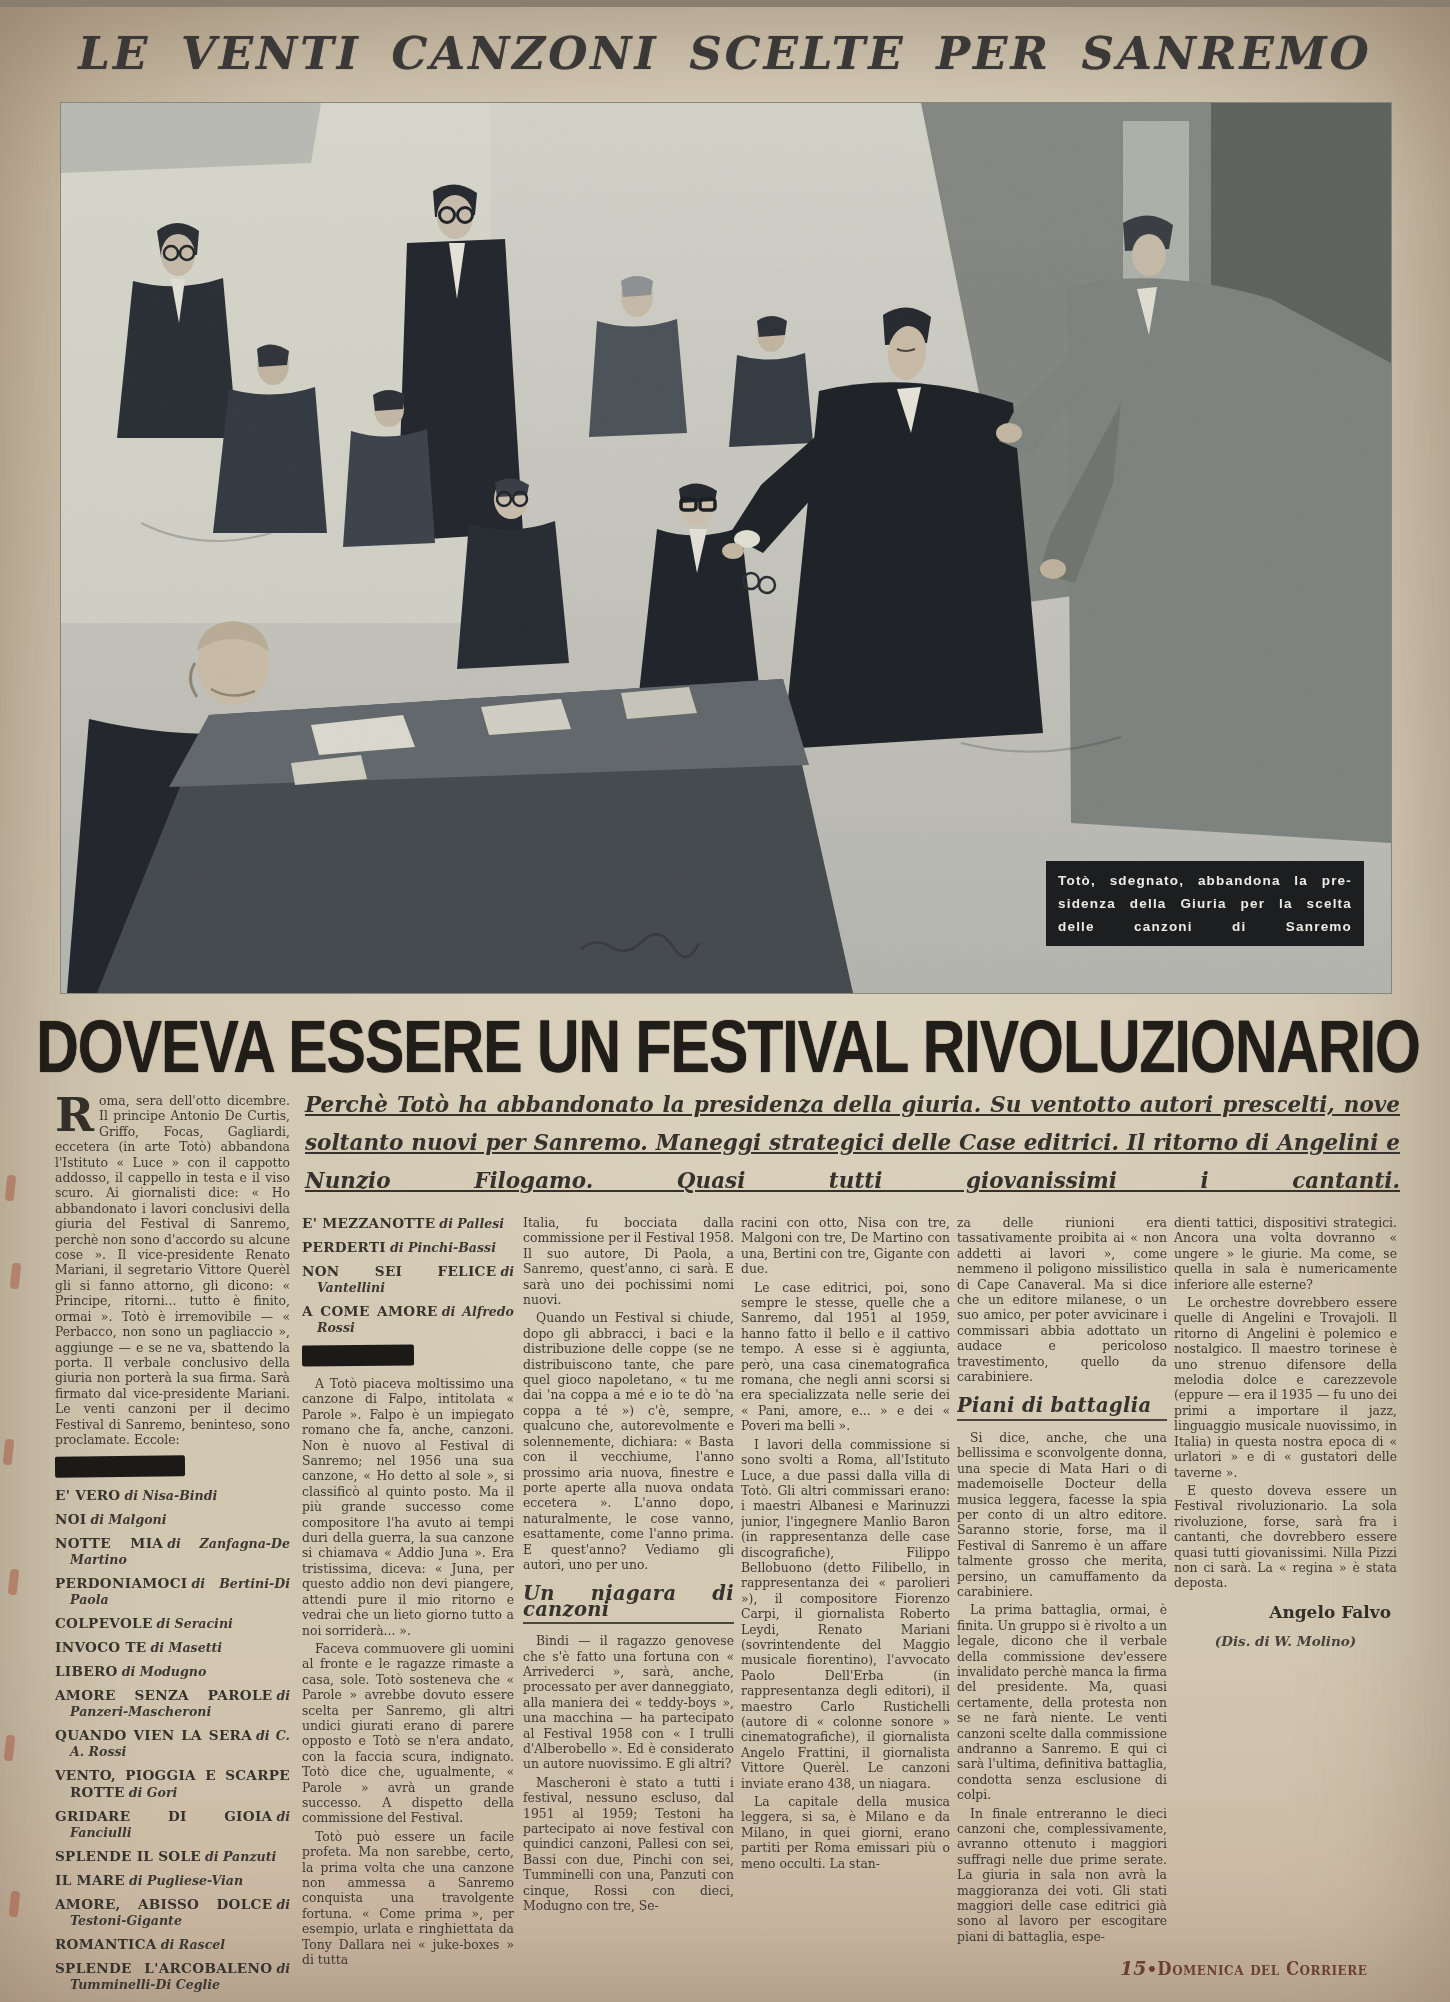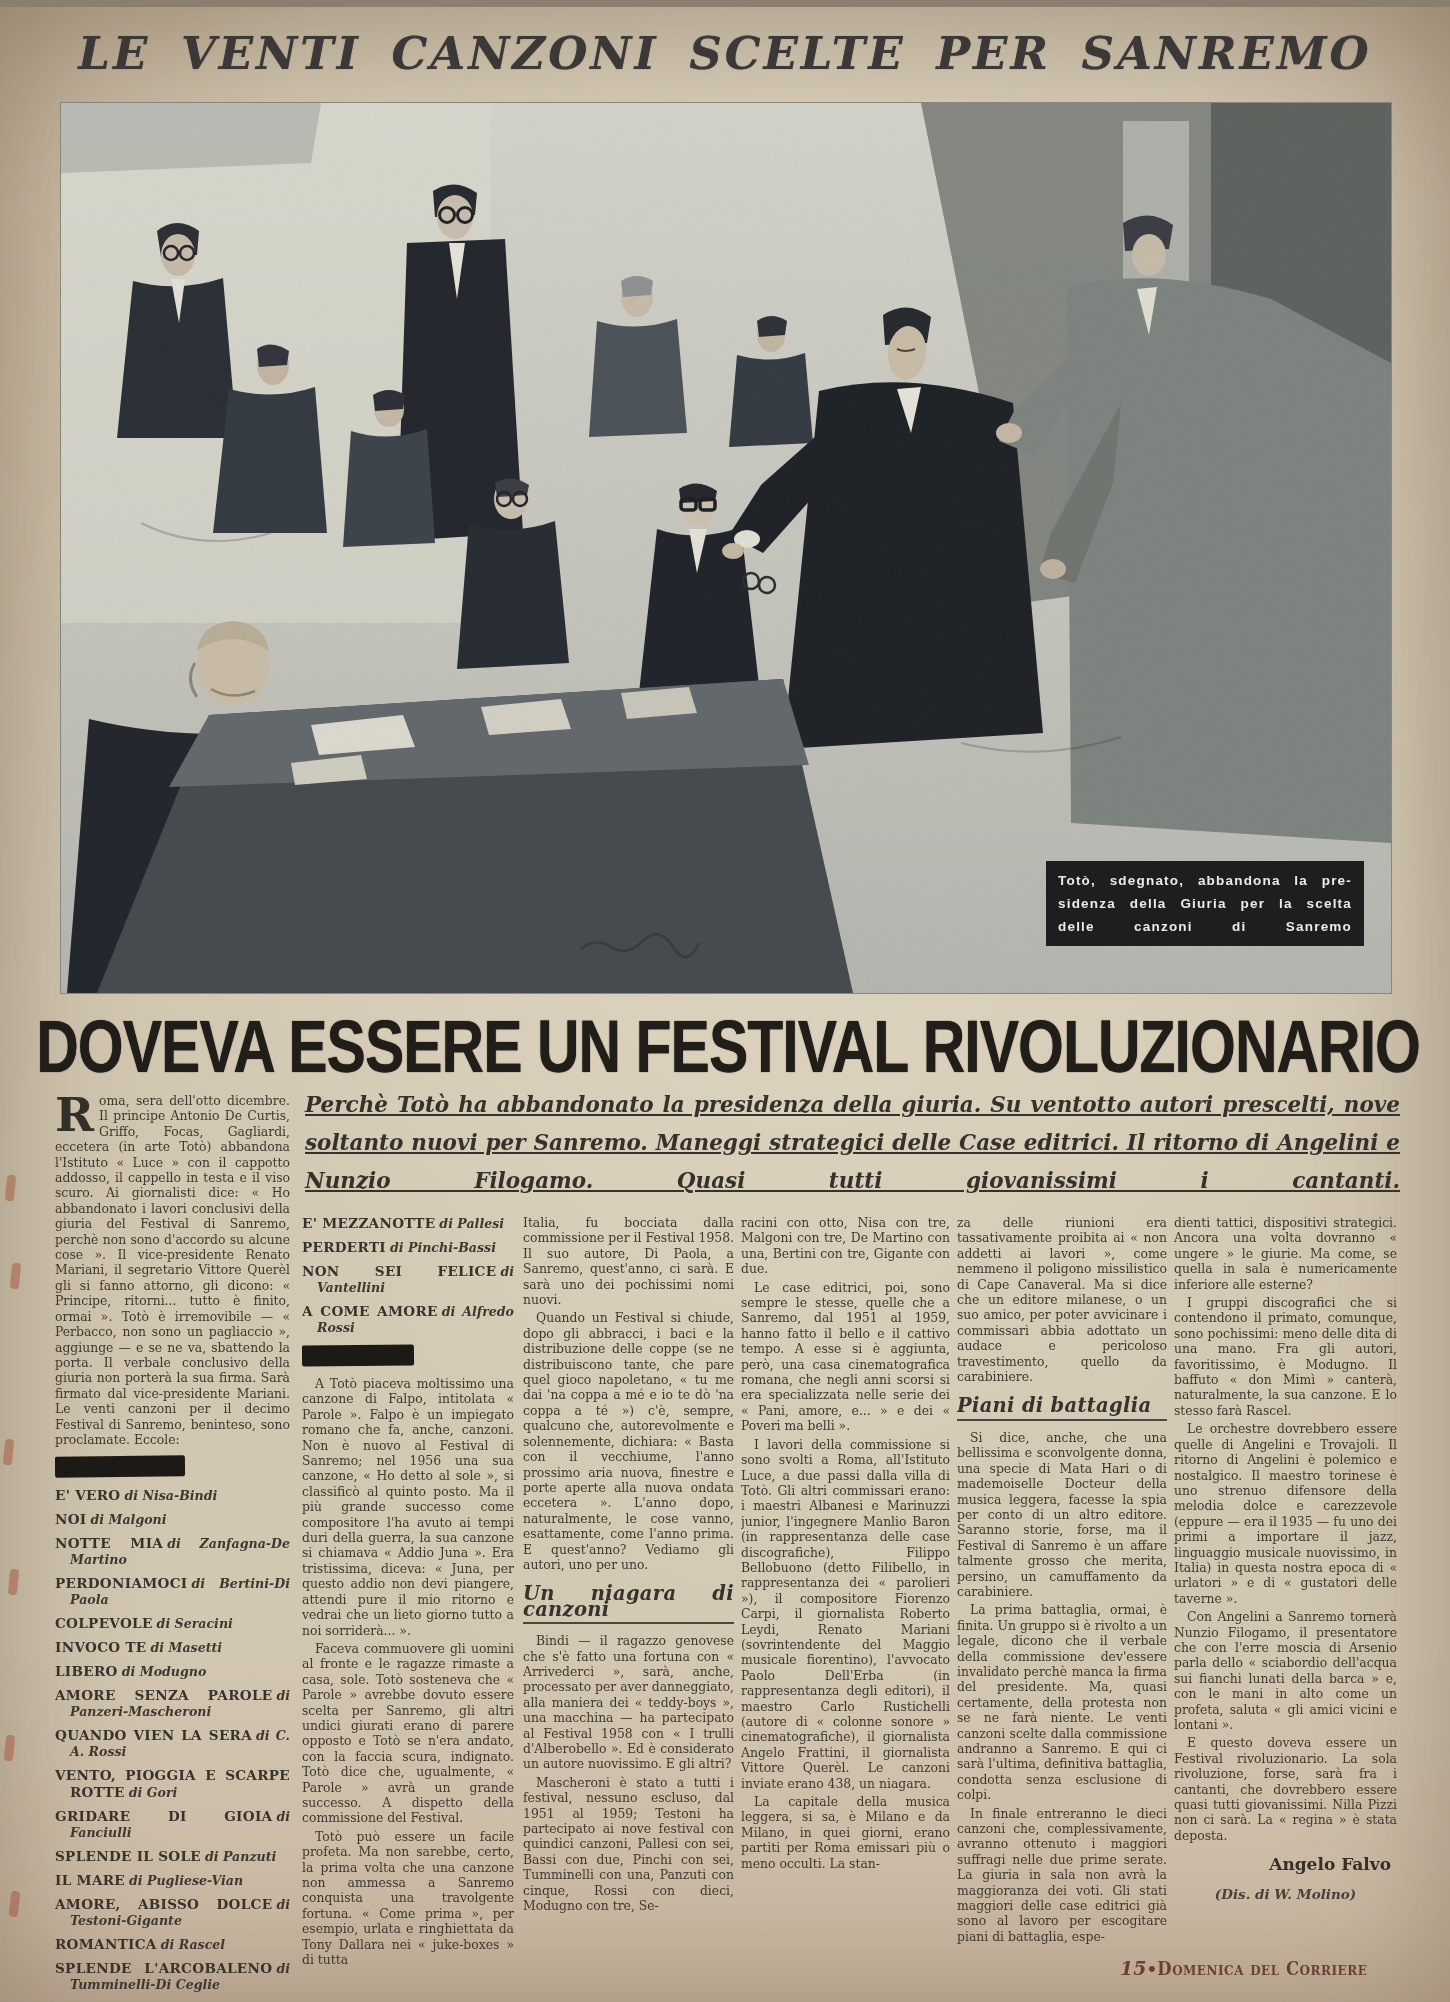--- a/index.html
+++ b/index.html
@@ -334,23 +334,21 @@
   <div class="col" id="col5">
     <p class="cont">za delle riunioni era tassativamente proibita ai « non addetti ai lavori », come nemmeno il poligono missilistico di Cape Canaveral. Ma si dice che un editore milanese, o un suo amico, per poter avvicinare i commissari abbia adottato un audace e pericoloso travestimento, quello da carabiniere.</p>
     <div class="subhead">Piani di battaglia</div>
     <p>Si dice, anche, che una bellissima e sconvolgente donna, una specie di Mata Hari o di mademoiselle Docteur della musica leggera, facesse la spia per conto di un altro editore. Saranno storie, forse, ma il Festival di Sanremo è un affare talmente grosso che merita, persino, un camuffamento da carabiniere.</p>
     <p>La prima battaglia, ormai, è finita. Un gruppo si è rivolto a un legale, dicono che il verbale della commissione dev'essere invalidato perchè manca la firma del presidente. Ma, quasi certamente, della protesta non se ne farà niente. Le venti canzoni scelte dalla commissione andranno a Sanremo. E qui ci sarà l'ultima, definitiva battaglia, condotta senza esclusione di colpi.</p>
     <p>In finale entreranno le dieci canzoni che, complessivamente, avranno ottenuto i maggiori suffragi nelle due prime serate. La giuria in sala non avrà la maggioranza dei voti. Gli stati maggiori delle case editrici già sono al lavoro per escogitare piani di battaglia, espe-</p>
   </div>
 
   <div class="col" id="col6">
     <p class="cont">dienti tattici, dispositivi strategici. Ancora una volta dovranno « ungere » le giurie. Ma come, se quella in sala è numericamente inferiore alle esterne?</p>
-    <p>I gruppi discografici che si contendono il primato, comunque, sono pochissimi: meno delle dita di una mano. Fra gli autori, favoritissimo, è Modugno. Il baffuto « don Mimì » canterà, naturalmente, la sua canzone. E lo stesso farà Rascel.</p>
     <p>Le orchestre dovrebbero essere quelle di Angelini e Trovajoli. Il ritorno di Angelini è polemico e nostalgico. Il maestro torinese è uno strenuo difensore della melodia dolce e carezzevole (eppure — era il 1935 — fu uno dei primi a importare il jazz, linguaggio musicale nuovissimo, in Italia) in questa nostra epoca di « urlatori » e di « gustatori delle taverne ».</p>
-    <p>Con Angelini a Sanremo tornerà Nunzio Filogamo, il presentatore che con l'erre moscia di Arsenio parla dello « sciabordio dell'acqua sui fianchi lunati della barca » e, con le mani in alto come un profeta, saluta « gli amici vicini e lontani ».</p>
     <p>E questo doveva essere un Festival rivoluzionario. La sola rivoluzione, forse, sarà fra i cantanti, che dovrebbero essere quasi tutti giovanissimi. Nilla Pizzi non ci sarà. La « regina » è stata deposta.</p>
     <div class="signature">Angelo Falvo</div>
     <div class="credit">(Dis. di W. Molino)</div>
   </div>
 
   <div class="footer">
     <span class="pageno">15</span>
     <span class="sep">•</span>
     <span class="pub">Domenica del Corriere</span>
   </div>

